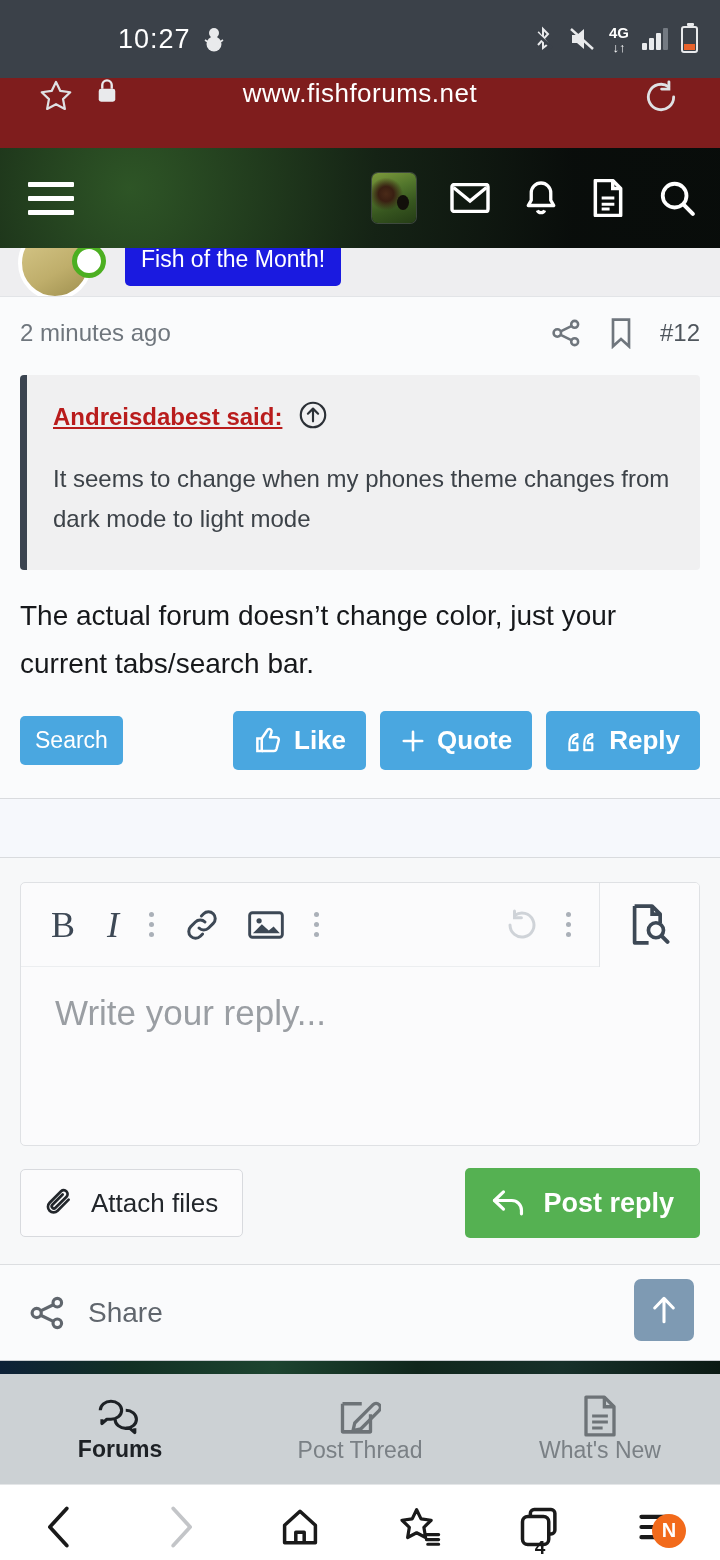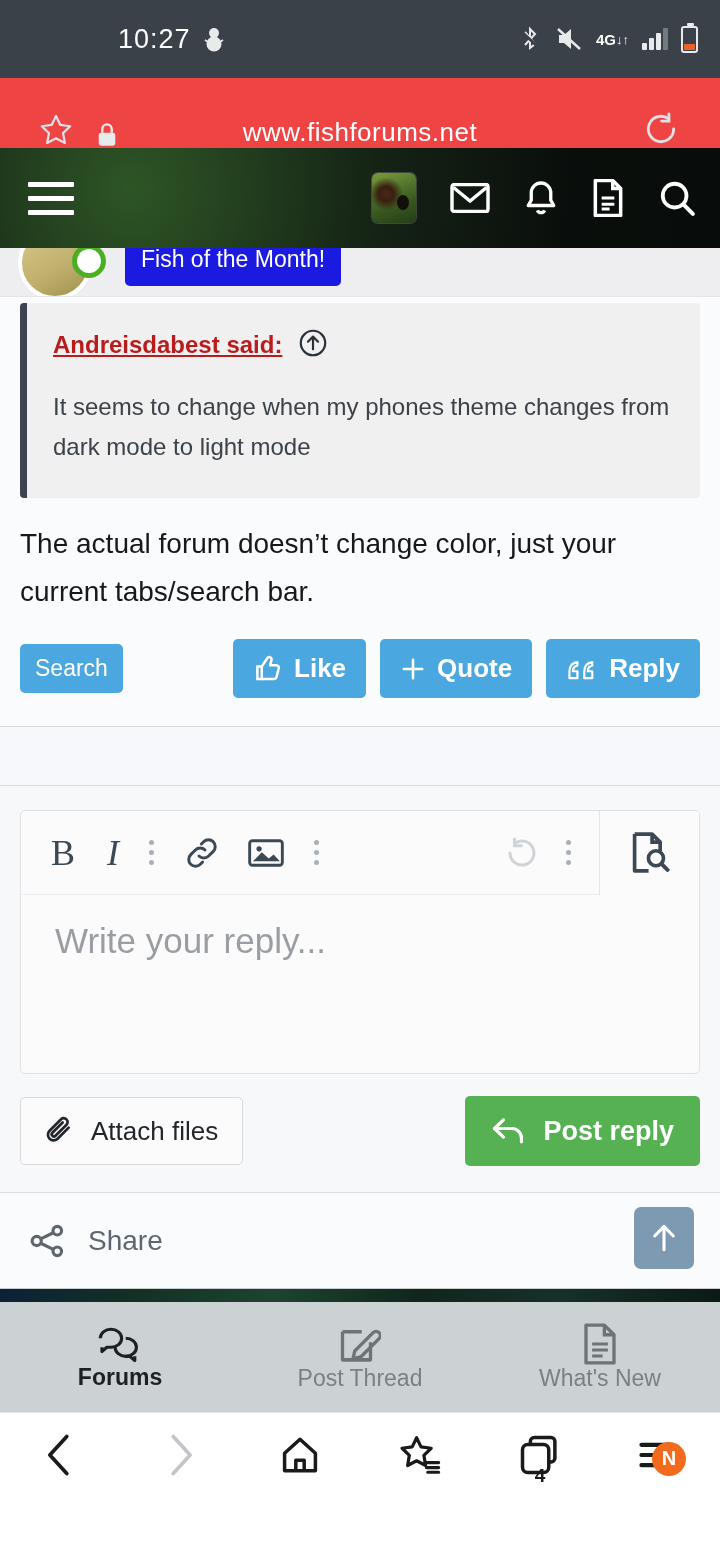--- a/index.html
+++ b/index.html
@@ -16,43 +16,43 @@
   .statusbar {
     height: 78px; background: #3b4149; color: #ffffff;
     display: flex; align-items: center; position: relative;
   }
   .sb-left { display: flex; align-items: center; gap: 12px; margin-left: 118px; }
   .sb-clock { font-size: 27px; letter-spacing: 1px; }
   .sb-right {
     position: absolute; right: 22px; top: 0; height: 78px;
     display: flex; align-items: center; gap: 13px;
   }
-  .net-label { display: flex; flex-direction: row; align-items: center; line-height: 1; }
+  .net-label { display: flex; flex-direction: column; align-items: center; line-height: 1; }
   .net-label .g4 { font-size: 15px; font-weight: bold; }
   .net-label .arrows { font-size: 13px; margin-top: 1px; }
   .bars { display: flex; align-items: flex-end; gap: 2px; height: 22px; }
   .bars i { display: block; width: 5px; background: #e9eaec; border-radius: 1px; }
   .bars i:nth-child(1) { height: 7px; }
   .bars i:nth-child(2) { height: 12px; }
   .bars i:nth-child(3) { height: 17px; }
   .bars i:nth-child(4) { height: 22px; background: #747a82; }
   .battery {
     width: 17px; height: 27px; border: 2px solid #e9eaec; border-radius: 3px;
     position: relative; display: flex; flex-direction: column-reverse;
   }
   .battery::before {
     content: ""; position: absolute; top: -5px; left: 4px;
     width: 7px; height: 3px; background: #e9eaec; border-radius: 1px;
   }
   .battery .fill { height: 22%; background: #e8622c; margin: 1px; }
 
   
   .urlbar {
-    height: 70px; background: #ef4444; color: #fff;
-    display: flex; align-items: flex-end; position: relative;
+    height: 70px; background: #7f1d1d; color: #fff;
+    display: flex; align-items: flex-start; position: relative;
   }
   .urlbar .star { margin-left: 38px; }
   .urlbar .lock { margin-left: 22px; }
   .url-text {
     position: absolute; left: 0; right: 0; text-align: center;
     font-size: 26px; letter-spacing: 0.5px; pointer-events: none;
   }
   .urlbar .reload { position: absolute; right: 40px; }
 
   
@@ -305,20 +305,35 @@
   <div class="page">
 
     <div class="fotm-row">
       <span class="fotm-avatar"></span>
       <span class="fotm-dot"></span>
       <span class="fotm-badge">Fish of the Month!</span>
     </div>
 
     <div class="post">
 
+      <div class="post-meta">
+        <span class="post-time">2 minutes ago</span>
+        <span class="meta-icons">
+          <svg width="32" height="32" viewBox="0 0 24 24">
+            <circle cx="18.5" cy="5.5" r="2.6" fill="none" stroke="#6f767d" stroke-width="1.9"></circle>
+            <circle cx="5.5" cy="12" r="2.8" fill="none" stroke="#6f767d" stroke-width="1.9"></circle>
+            <circle cx="18.5" cy="18.5" r="2.6" fill="none" stroke="#6f767d" stroke-width="1.9"></circle>
+            <path d="M8 10.7 L16 6.8 M8 13.4 L16 17.3" stroke="#6f767d" stroke-width="1.9"></path>
+          </svg>
+          <svg width="26" height="32" viewBox="0 0 18 24">
+            <path d="M3 2 h12 v20 l-6-5.5 -6 5.5 z" fill="none" stroke="#6f767d" stroke-width="2"></path>
+          </svg>
+          <span class="post-num">#12</span>
+        </span>
+      </div>
 
       <div class="quote">
         <span class="quote-author">Andreisdabest said:</span>
         <span class="quote-arrow">
           <svg width="28" height="28" viewBox="0 0 22 22">
             <circle cx="11" cy="11" r="9.6" fill="none" stroke="#2b3036" stroke-width="1.7"></circle>
             <path d="M11 16 V6.4 M7 10 L11 6 L15 10" fill="none" stroke="#2b3036" stroke-width="1.7" stroke-linecap="round" stroke-linejoin="round"></path>
           </svg>
         </span>
         <div class="quote-text">It seems to change when my phones theme changes from dark mode to light mode</div>

